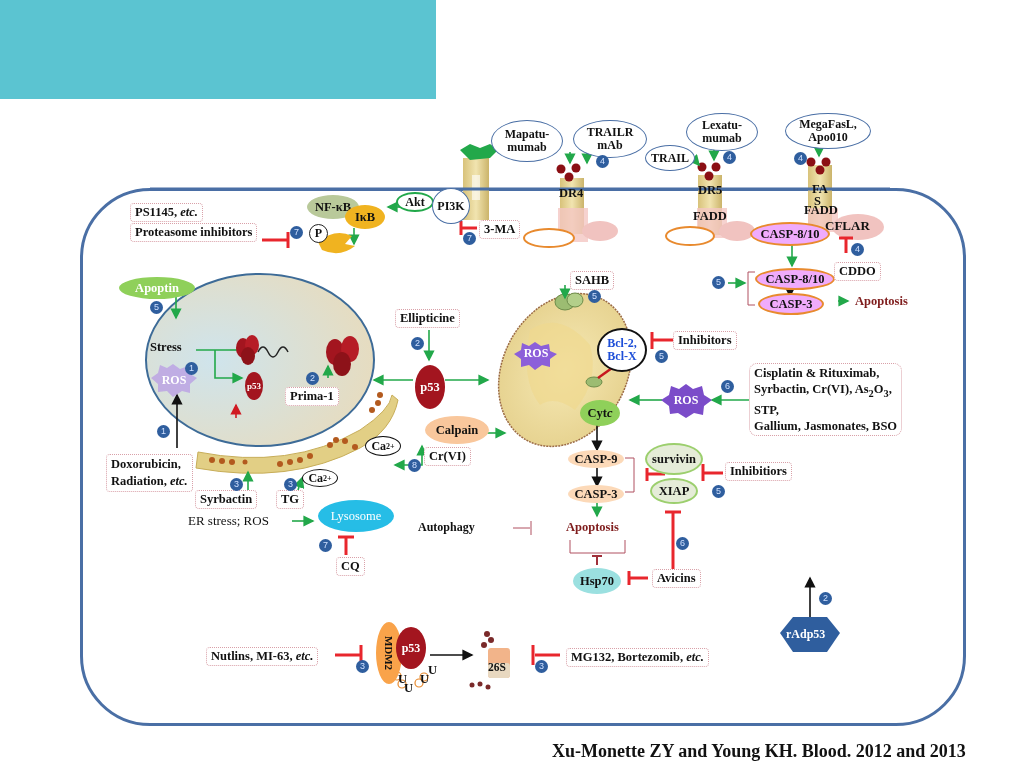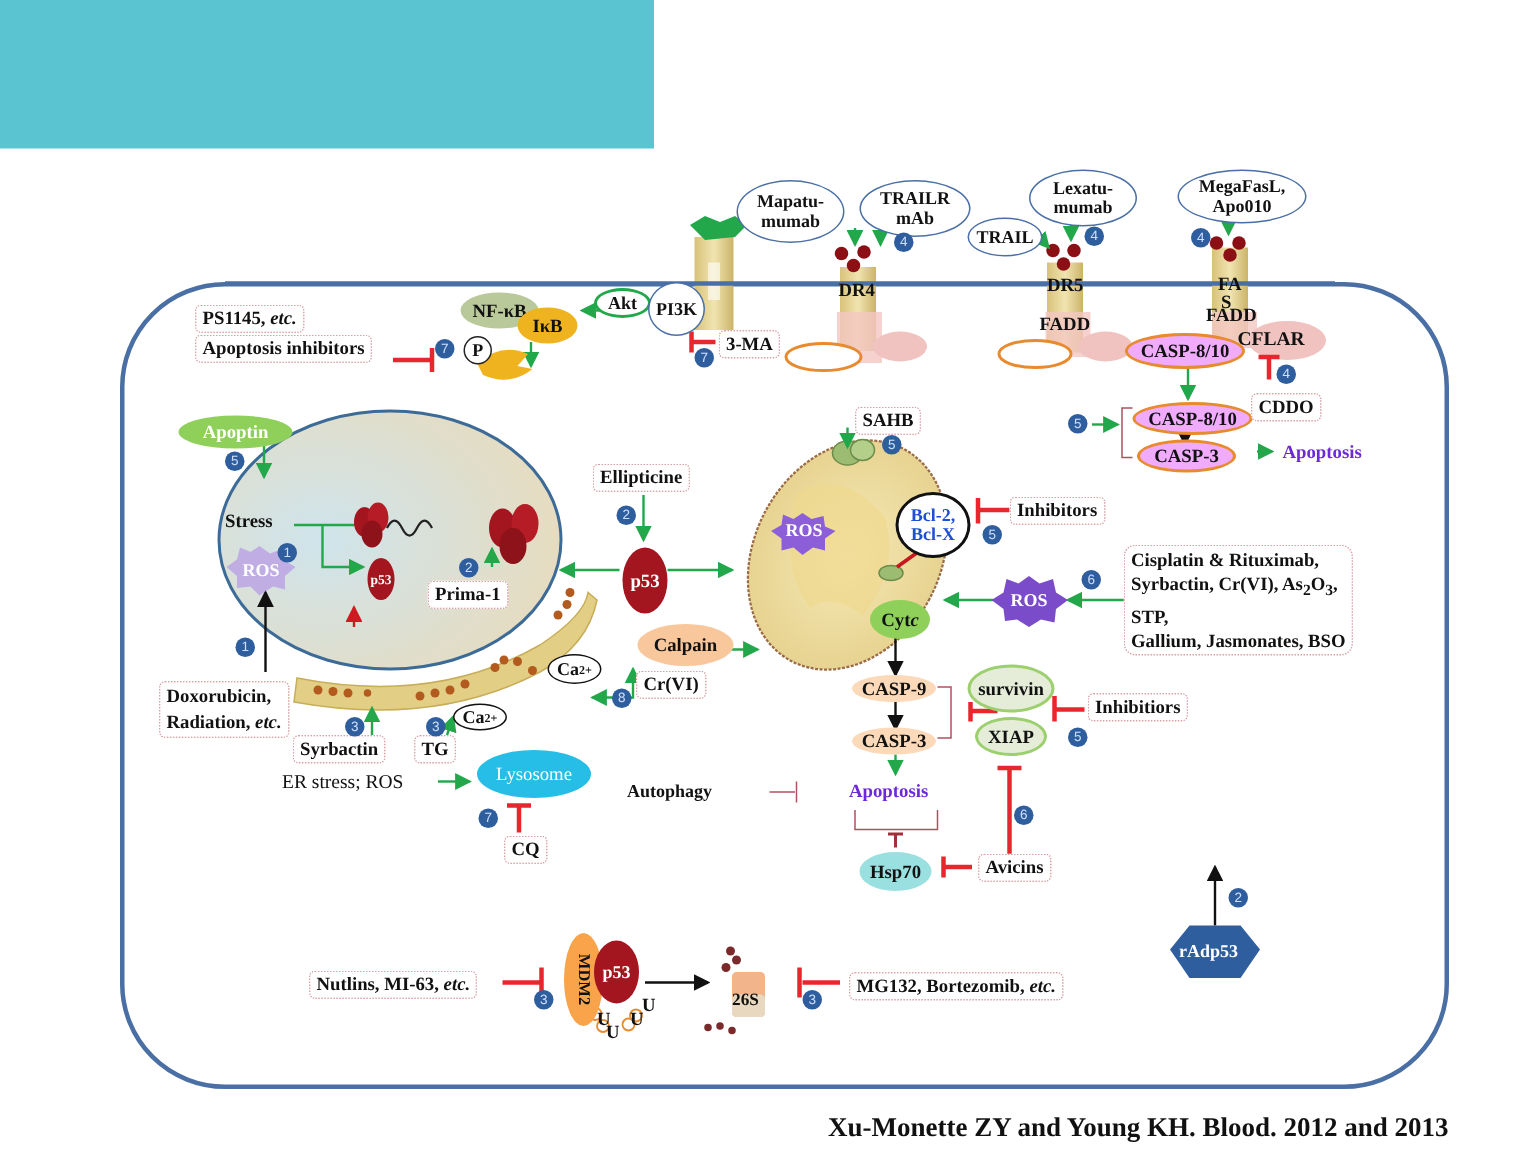--- a/index.html
+++ b/index.html
@@ -8,21 +8,21 @@
   .abs { position:absolute; }
   #title-box { left:0; top:0; width:436px; height:99px; background:#5bc4d1; }
   #title-box .t { position:absolute; left:0; width:436px; text-align:center; font-weight:bold; font-size:33px; line-height:38px; color:#000; }
   #cell { left:80px; top:188px; width:880px; height:532px; border:3px solid #4a6fa5; border-radius:70px; }
   .lbl { position:absolute; font-size:12.5px; font-weight:bold; white-space:nowrap; line-height:14px; }
   .box { position:absolute; border:1px dotted #d9a0a8; background:#fff; border-radius:4px; padding:1px 4px; font-size:12.5px; font-weight:bold; white-space:nowrap; line-height:15px; }
   .ell { position:absolute; border:1.5px solid #4a6fa5; border-radius:50%; background:#fff; text-align:center; font-size:12px; font-weight:bold; line-height:13px; display:flex; align-items:center; justify-content:center; }
   .num { position:absolute; width:13px; height:13px; border-radius:50%; background:#2f5e9e; color:#cfe0ff; font-size:9px; line-height:13px; text-align:center; font-family:"Liberation Sans", sans-serif; }
   .casp { position:absolute; border:2.5px solid #e88a2e; border-radius:50%; background:#f0abfc; text-align:center; font-size:12.5px; font-weight:bold; display:flex; align-items:center; justify-content:center; }
   .caspsoft { position:absolute; border-radius:50%; background:#fcd9b8; font-size:12.5px; font-weight:bold; display:flex; align-items:center; justify-content:center; }
-  .apop { color:#6d28d9; font-weight:bold; font-size:12.5px; position:absolute; white-space:nowrap; }
+  .apop { color:#7f1d1d; font-weight:bold; font-size:12.5px; position:absolute; white-space:nowrap; }
   .pill-green { position:absolute; border:2px solid #9ccf6e; background:#e5ecd8; border-radius:50%; text-align:center; font-weight:bold; font-size:12.5px; display:flex; align-items:center; justify-content:center; }
   .ros { position:absolute; width:46px; height:34px; }
   .ros .rt { position:absolute; left:0; top:0; width:46px; height:34px; text-align:center; line-height:34px; color:#fff; font-size:12px; font-weight:bold; }
   .p53 { position:absolute; background:#a3151f; color:#fff; border-radius:50%; text-align:center; font-weight:bold; display:flex; align-items:center; justify-content:center; }
   svg { position:absolute; left:0; top:0; overflow:visible; }
 </style>
 </head>
 <body>
 
 <div id="title-box" class="abs">
@@ -256,21 +256,21 @@
 
 <div class="lbl" style="left:559px;top:186px">DR4</div>
 <div class="lbl" style="left:698px;top:183px">DR5</div>
 <div class="lbl" style="left:812px;top:182px">FA</div>
 <div class="lbl" style="left:814px;top:194px">S</div>
 <div class="lbl" style="left:693px;top:209px">FADD</div>
 <div class="lbl" style="left:804px;top:203px">FADD</div>
 <div class="lbl" style="left:825px;top:219px;font-size:13px">CFLAR</div>
 
 <div class="box" style="left:130px;top:203px"><span>PS1145, </span><i>etc.</i></div>
-<div class="box" style="left:130px;top:223px">Apoptosis inhibitors</div>
+<div class="box" style="left:130px;top:223px">Proteasome inhibitors</div>
 <div class="pill-green" style="left:307px;top:195px;width:48px;height:20px;background:#b9c99a;border-color:#b9c99a">NF-κB</div>
 <div class="pill-green" style="left:345px;top:205px;width:36px;height:20px;background:#f0b320;border-color:#f0b320">IκB</div>
 <div class="ell" style="left:309px;top:224px;width:17px;height:17px;border-color:#222;font-size:12px">P</div>
 <div class="ell" style="left:396px;top:192px;width:34px;height:16px;border:2px solid #22a84a">Akt</div>
 <div class="ell" style="left:432px;top:188px;width:36px;height:34px">PI3K</div>
 <div class="box" style="left:479px;top:220px">3-MA</div>
 
 <div class="casp" style="left:750px;top:222px;width:76px;height:20px">CASP-8/10</div>
 <div class="casp" style="left:755px;top:268px;width:76px;height:18px">CASP-8/10</div>
 <div class="casp" style="left:758px;top:293px;width:62px;height:18px">CASP-3</div>

